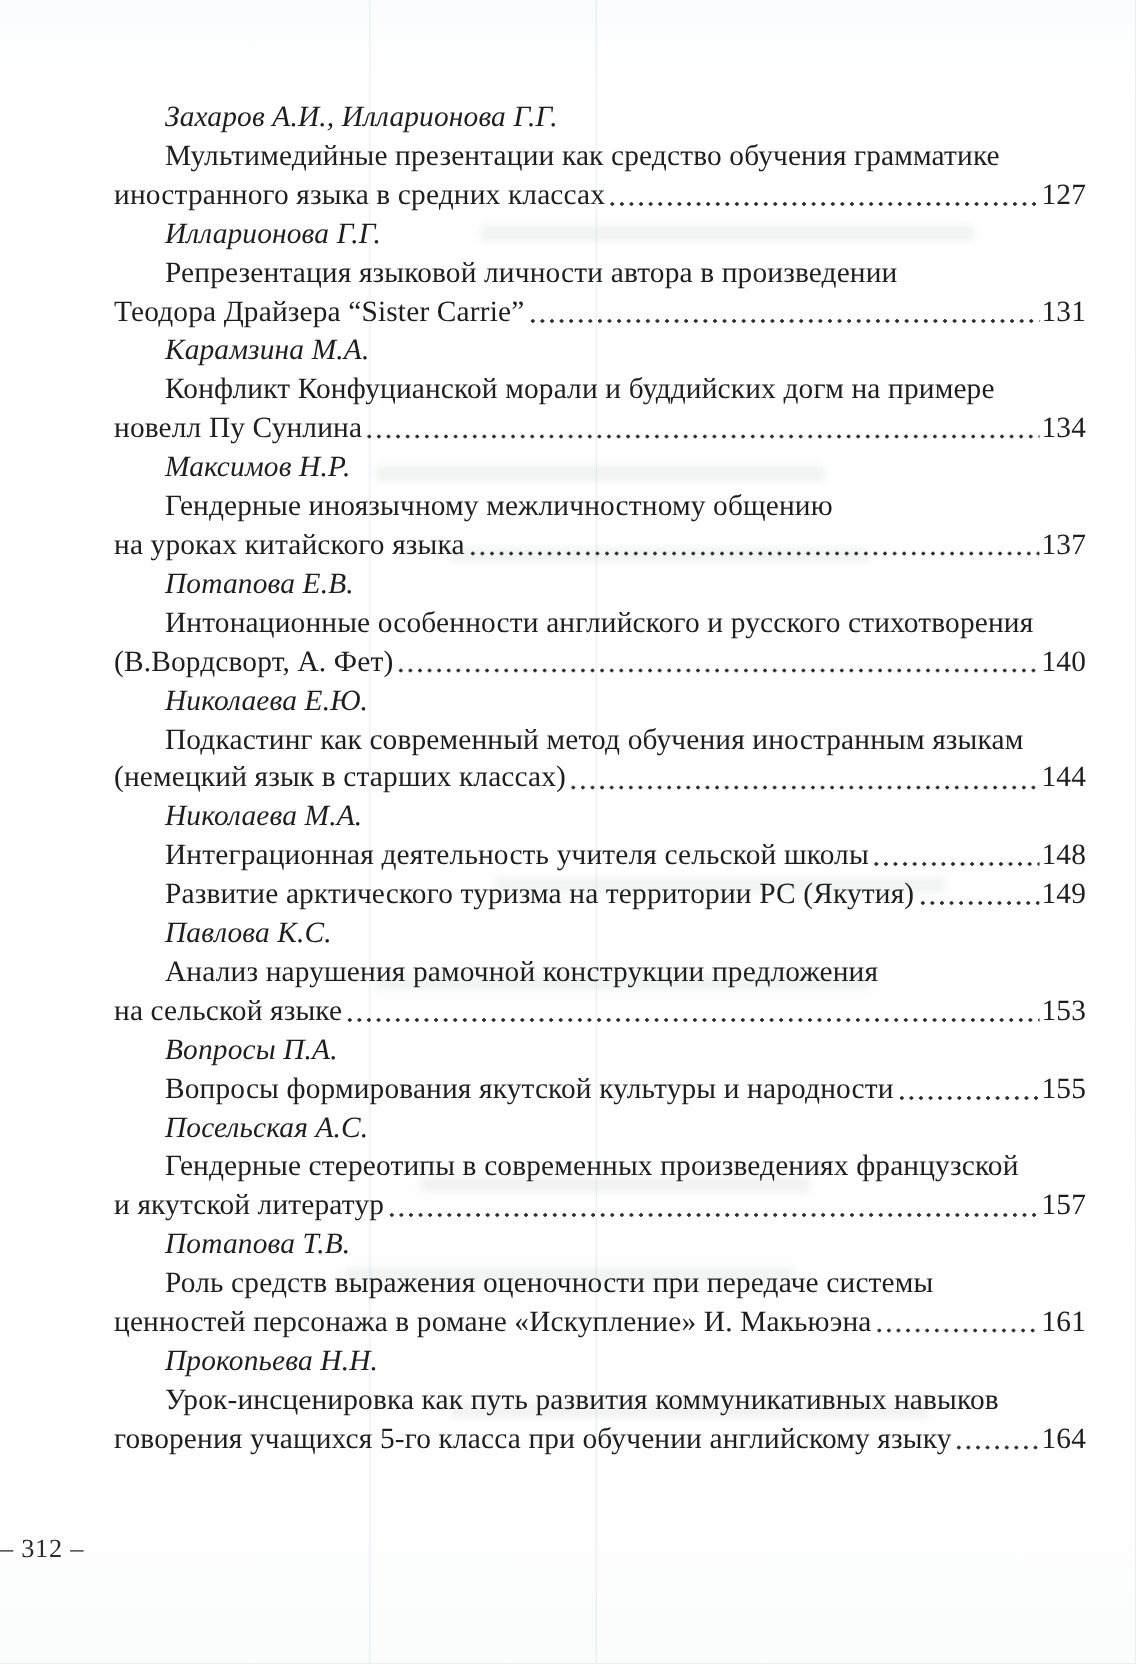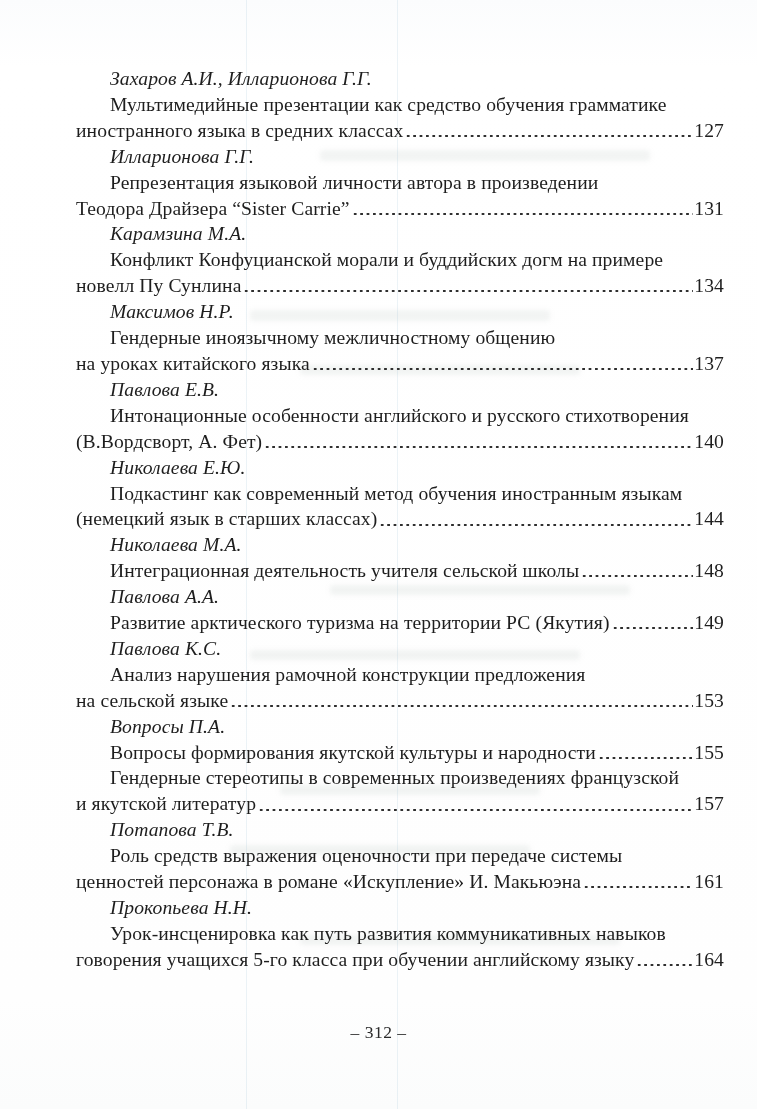--- a/index.html
+++ b/index.html
@@ -77,21 +77,20 @@
     background-repeat: repeat-x;
     min-width: 8px;
   }
   .pg { flex: 0 0 auto; }
 
   .footer {
     position: absolute;
     left: 0;
     top: 1022px;
     width: 100%;
-    text-align: center;
     font-size: 17.5px;
     color: #2a2a2a;
     letter-spacing: 0.5px;
   }
 </style>
 </head>
 <body>
 
 <div class="sheet">
 
@@ -145,21 +144,21 @@
         <div class="line first">
           <span class="txt">Гендерные иноязычному межличностному общению</span>
         </div>
         <div class="line">
           <span class="txt">на уроках китайского языка</span>
           <span class="dots"></span>
           <span class="pg">137</span>
         </div>
       </div>
       <div class="entry">
-        <div class="authors">Павлова Е.В.</div>
+        <div class="authors">Потапова Е.В.</div>
         <div class="line first">
           <span class="txt">Интонационные особенности английского и русского стихотворения</span>
         </div>
         <div class="line">
           <span class="txt">(В.Вордсворт, А. Фет)</span>
           <span class="dots"></span>
           <span class="pg">140</span>
         </div>
       </div>
       <div class="entry">
@@ -175,21 +174,20 @@
       </div>
       <div class="entry">
         <div class="authors">Николаева М.А.</div>
         <div class="line first">
           <span class="txt">Интеграционная деятельность учителя сельской школы</span>
           <span class="dots"></span>
           <span class="pg">148</span>
         </div>
       </div>
       <div class="entry">
-        <div class="authors">Павлова А.А.</div>
         <div class="line first">
           <span class="txt">Развитие арктического туризма на территории РС (Якутия)</span>
           <span class="dots"></span>
           <span class="pg">149</span>
         </div>
       </div>
       <div class="entry">
         <div class="authors">Павлова К.С.</div>
         <div class="line first">
           <span class="txt">Анализ нарушения рамочной конструкции предложения</span>
@@ -202,20 +200,21 @@
       </div>
       <div class="entry">
         <div class="authors">Вопросы П.А.</div>
         <div class="line first">
           <span class="txt">Вопросы формирования якутской культуры и народности</span>
           <span class="dots"></span>
           <span class="pg">155</span>
         </div>
       </div>
       <div class="entry">
+        <div class="authors">Посельская А.С.</div>
         <div class="line first">
           <span class="txt">Гендерные стереотипы в современных произведениях французской</span>
         </div>
         <div class="line">
           <span class="txt">и якутской литератур</span>
           <span class="dots"></span>
           <span class="pg">157</span>
         </div>
       </div>
       <div class="entry">

